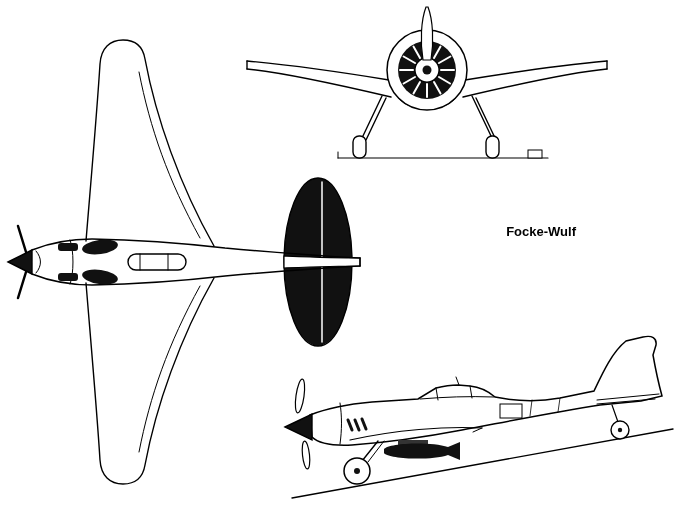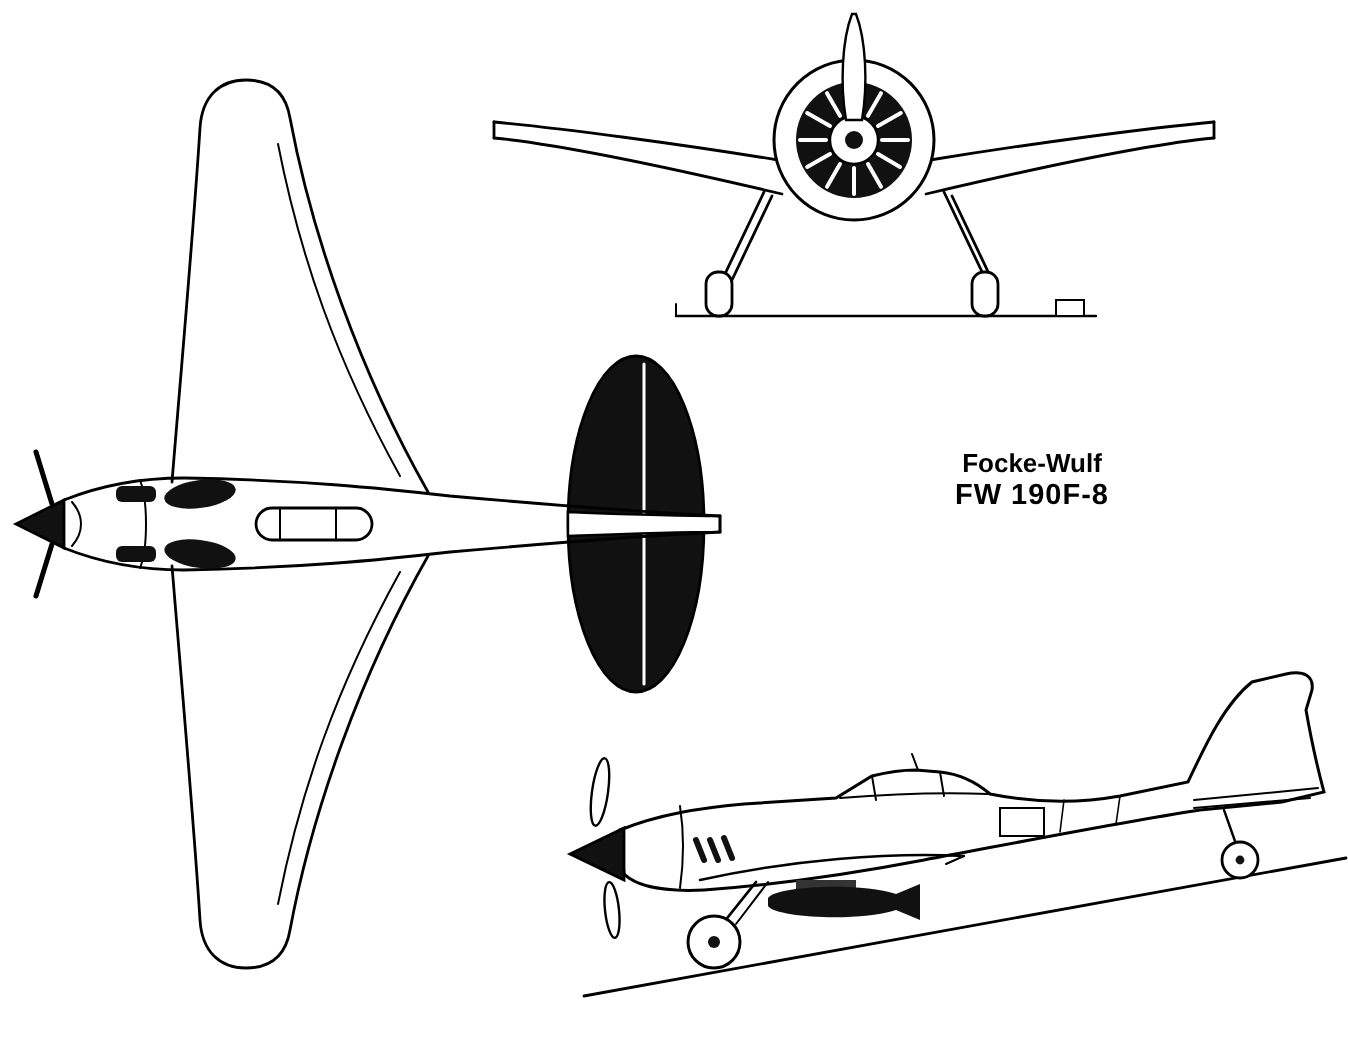--- a/index.html
+++ b/index.html
@@ -8,21 +8,21 @@
     width:674px;height:522px;
     background:#fff;
     overflow:hidden;
     font-family:"Liberation Sans",sans-serif;
   }
   .canvas svg{position:absolute;left:0;top:0;}
   .title-block{
     position:absolute;
     left:456px;top:224px;
     width:120px;
-    text-align:center;
+    text-align:right;
     color:#000;
     line-height:1.2;
   }
   .title-line1{font-size:13px;font-weight:700;}
   .title-line2{font-size:14.5px;font-weight:700;letter-spacing:.5px;}
 </style>
 </head>
 <body>
 
 <div class="canvas">
@@ -146,16 +146,15 @@
       <circle cx="357" cy="471" r="3" fill="#111" stroke="none"></circle>
 
       <line x1="612" y1="405" x2="618" y2="422" stroke-width="1.2"></line>
       <circle cx="620" cy="430" r="9" fill="#fff" stroke-width="1.4"></circle>
       <circle cx="620" cy="430" r="2.2" fill="#111" stroke="none"></circle>
     </g>
   </svg>
 
   <div class="title-block">
     <div class="title-line1">Focke-Wulf</div>
-    <div class="title-line2">FW 190F-8</div>
   </div>
 
 </div>
 
 </body></html>

